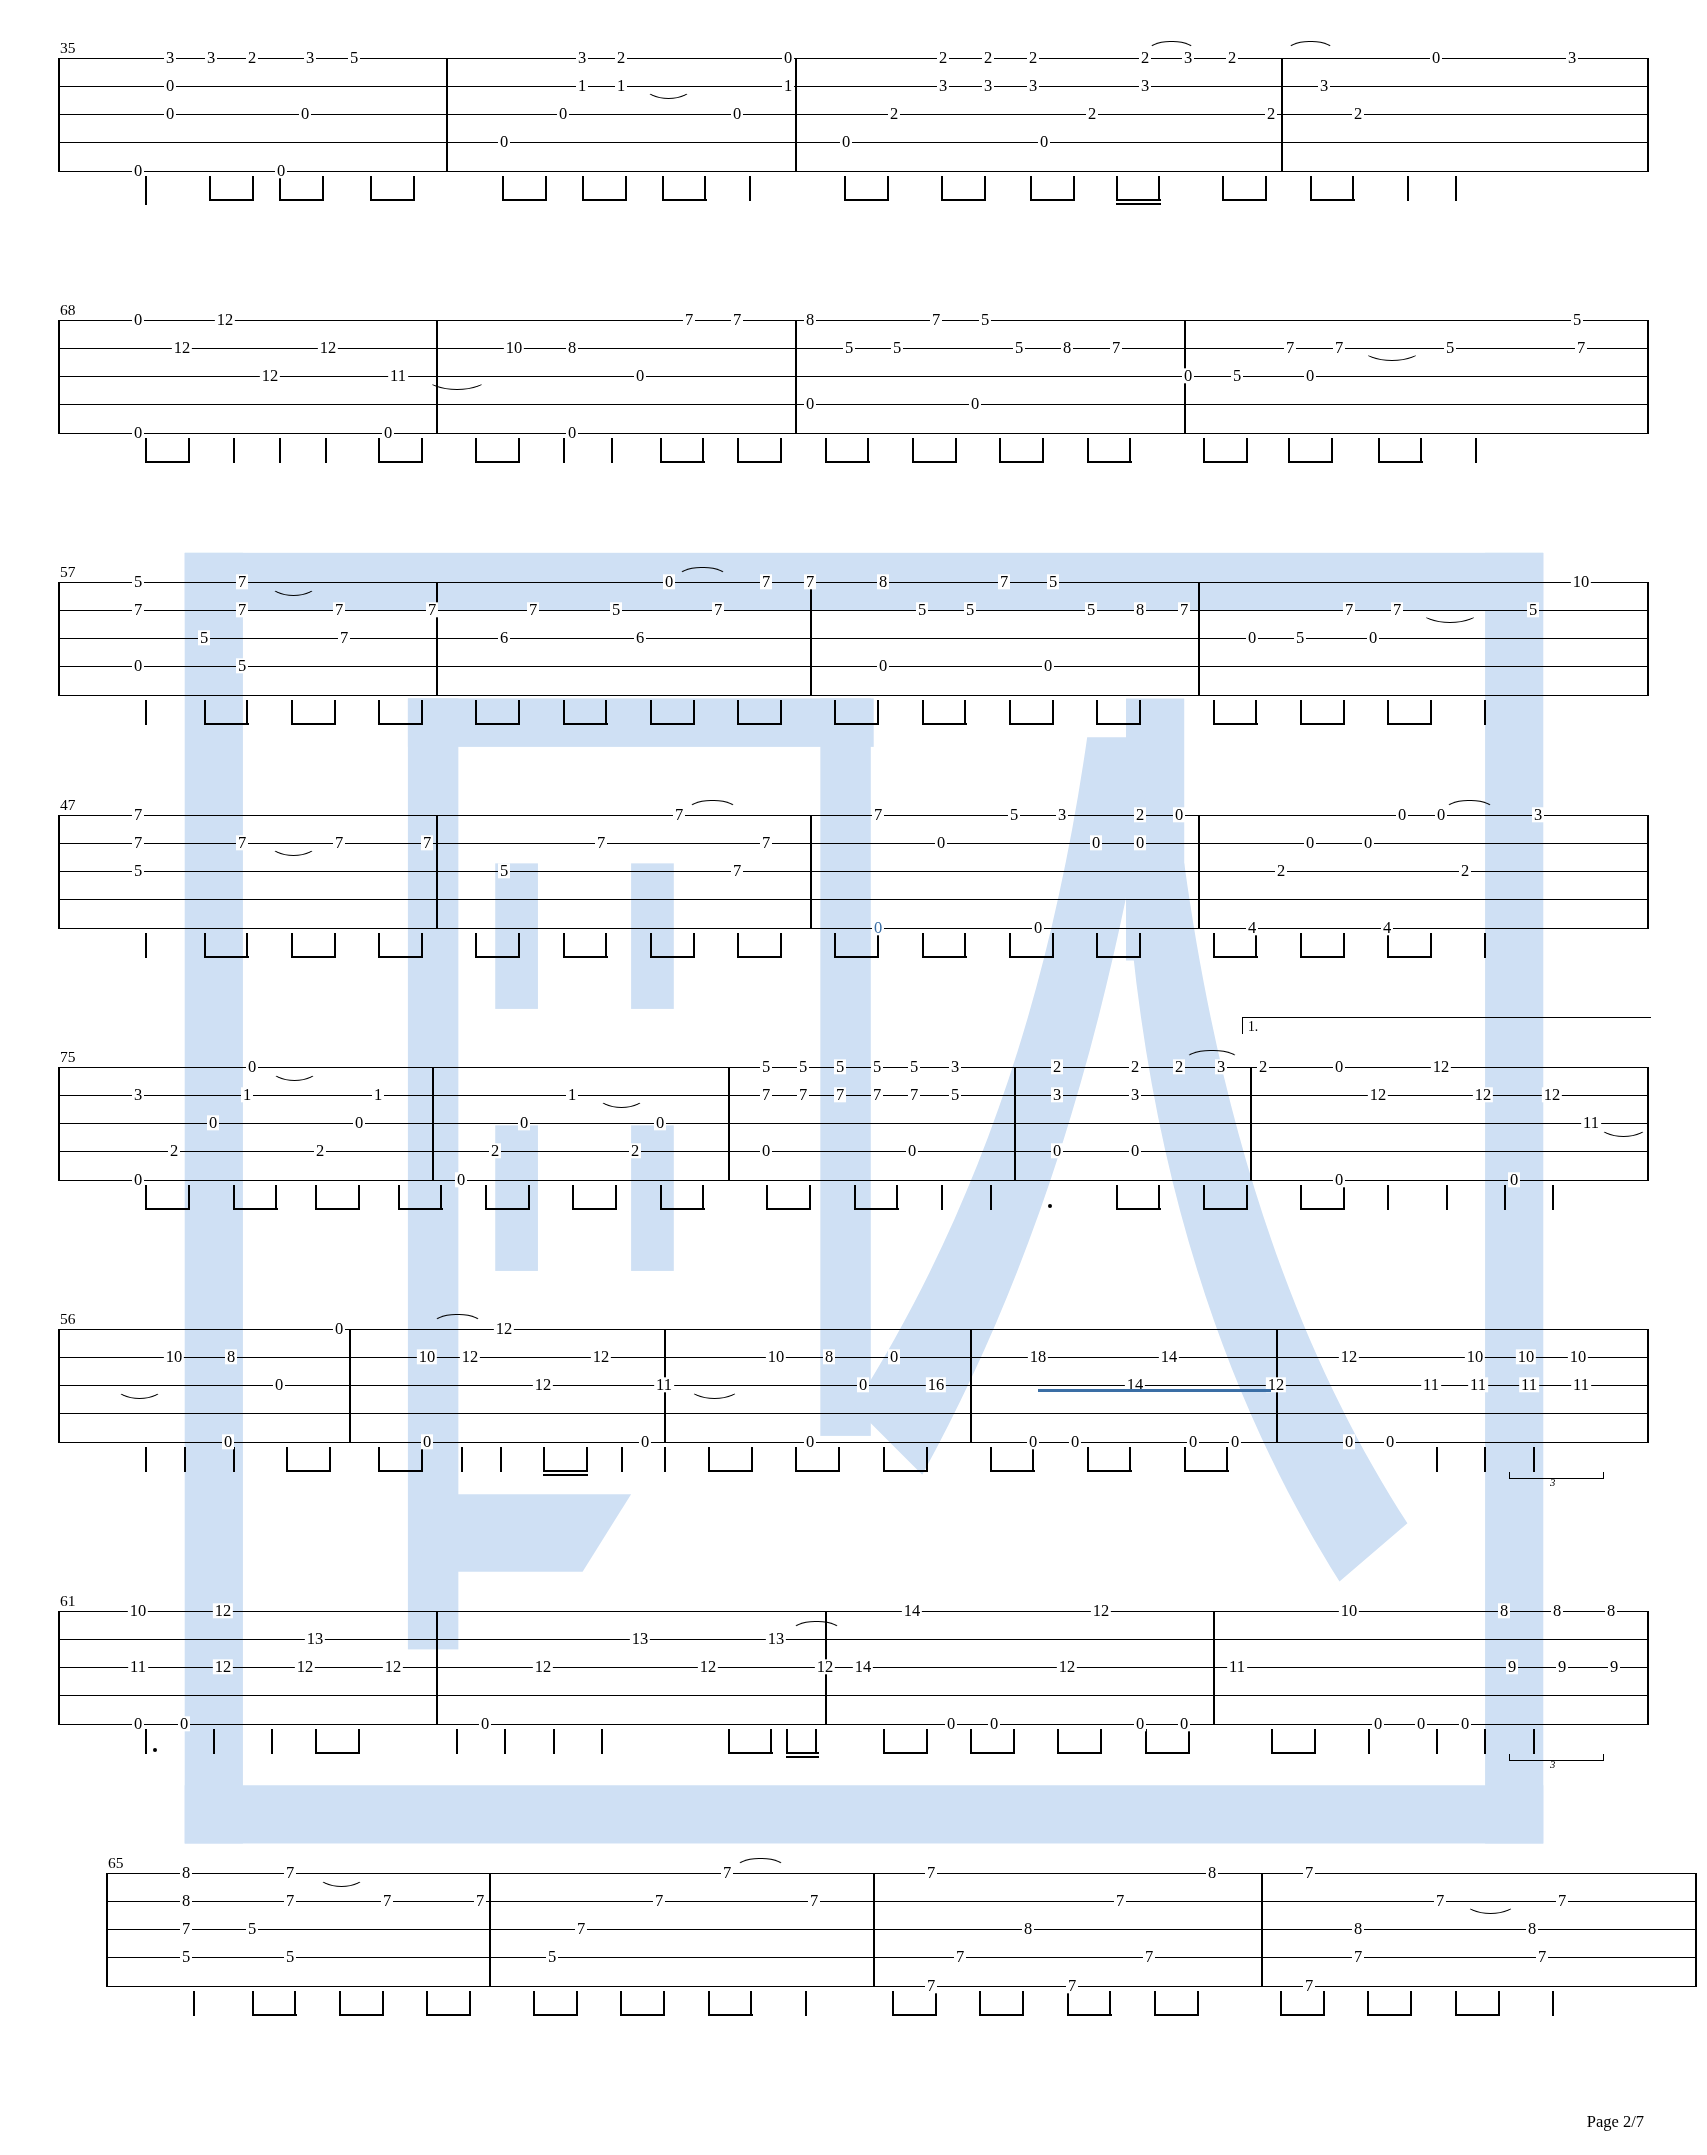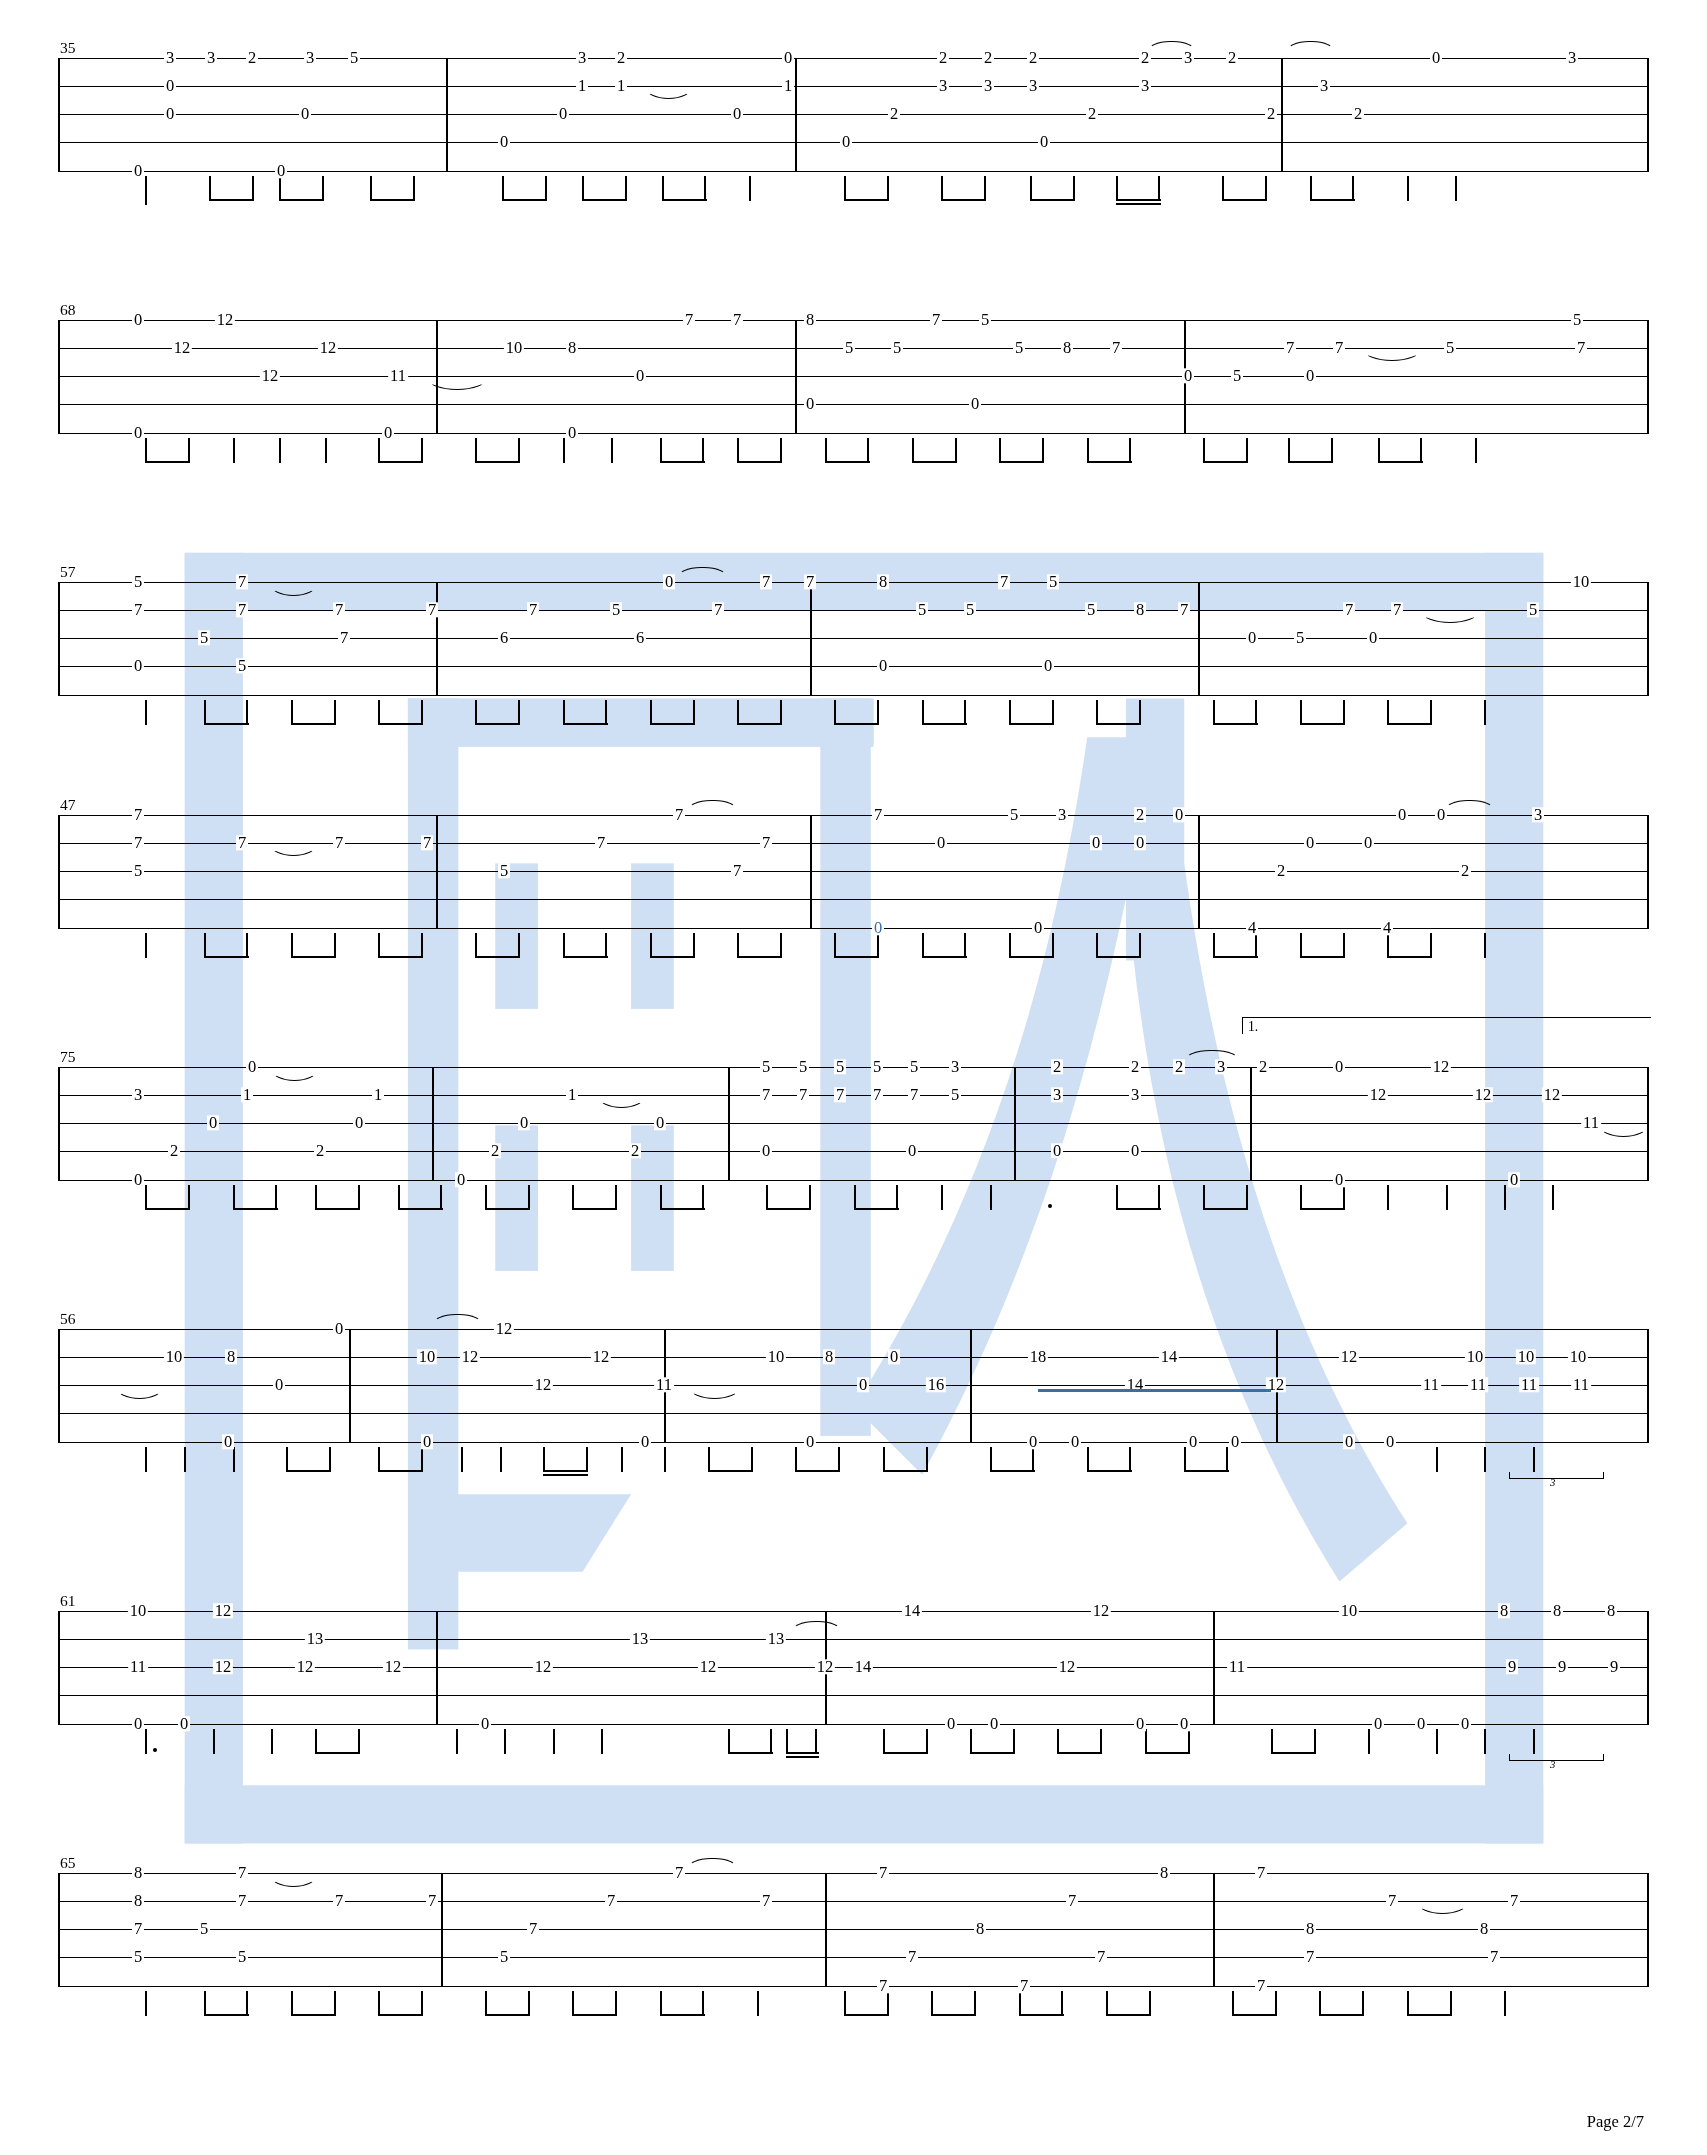--- a/index.html
+++ b/index.html
@@ -943,21 +943,21 @@
         <div class="beam" style="left:1213px; width:45px;"></div>
       <div class="stem" style="left:1310px;"></div>
       <div class="stem" style="left:1378px;"></div>
       <div class="stem" style="left:1426px;"></div>
       <div class="stem" style="left:1475px;"></div>
       <div class="tbracket" style="left:1451px; width:93px;"></div>
       <div class="triplet" style="left:1492px; top:29px;">3</div>
     </div>
   </div>
 
-  <div class="system" style="top:1873px;">
+  <div class="system" style="top:1873px;margin-left:48px;">
     <div class="measnum" style="left:1.9px;">65</div>
     <div class="staff">
       <div class="sline l0"></div>
         <div class="sline l1"></div>
         <div class="sline l2"></div>
         <div class="sline l3"></div>
         <div class="sline l4"></div>
       <div class="barline" style="left:0px;"></div>
       <div class="barline" style="left:383px;"></div>
       <div class="barline" style="left:767px;"></div>

